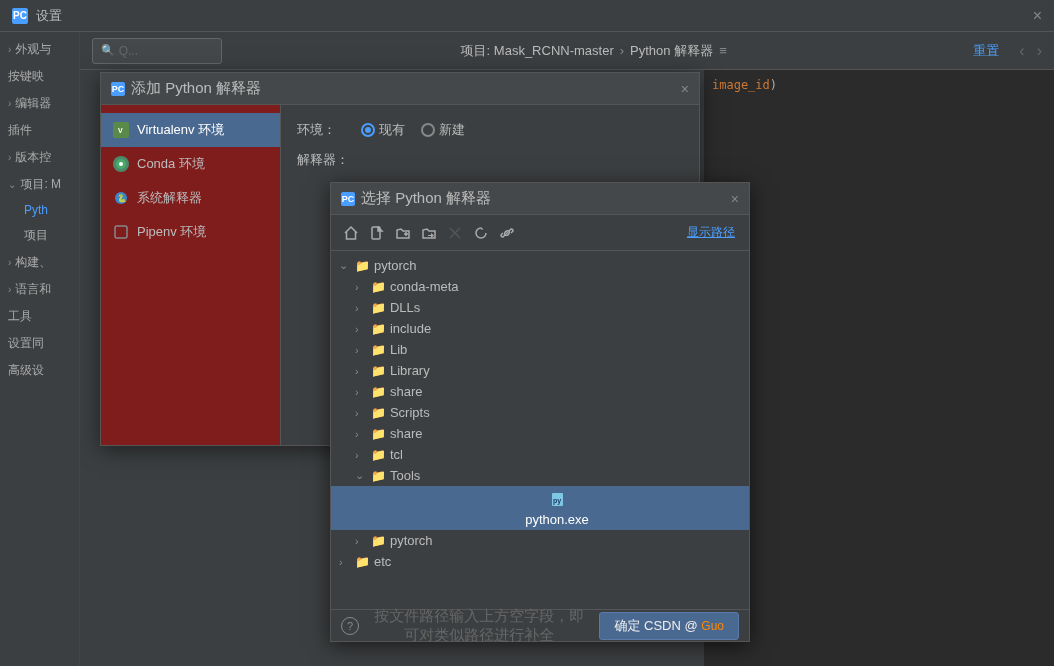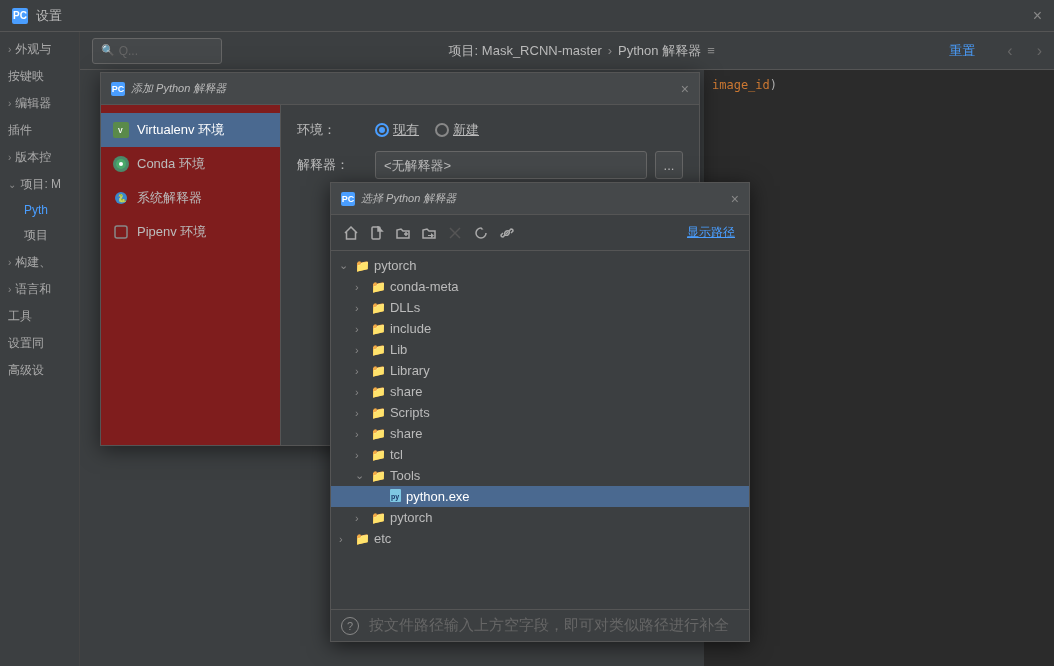--- a/index.html
+++ b/index.html
@@ -89,21 +89,21 @@
       display: flex;
       align-items: center;
       justify-content: center;
       font-size: 13px;
       color: #bbbbbb;
     }
     .breadcrumb-arrow { color: #888; margin: 0 6px; }
     .nav-actions {
       display: flex;
       align-items: center;
-      gap: 24px;
+      gap: 12px;
     }
     .nav-btn {
       padding: 3px 8px;
       background: transparent;
       border: none;
       color: #4a9eff;
       cursor: pointer;
       font-size: 13px;
     }
     .nav-arrow {
@@ -133,24 +133,23 @@
     }
     .dialog-title-icon {
       width: 14px; height: 14px;
       background: #4a9eff;
       border-radius: 2px;
       display: flex; align-items: center; justify-content: center;
       font-size: 9px; color: white; font-weight: bold;
       flex-shrink: 0;
     }
     .dialog-title-text {
-      font-size: 11px;
+      font-size: 15px;
       color: #bbbbbb;
       flex: 1;
-      font-style: italic;
     }
     .dialog-close {
       color: #888;
       cursor: pointer;
       font-size: 14px;
     }
 
     .dialog-body {
       display: flex;
       height: 340px;
@@ -187,33 +186,32 @@
 
     
     .interp-panel {
       flex: 1;
       padding: 16px;
     }
     .form-row {
       display: flex;
       align-items: center;
       margin-bottom: 12px;
-      gap: 18px;
+      gap: 4px;
     }
     .form-label {
       width: 60px;
       font-size: 13px;
       color: #bbbbbb;
       flex-shrink: 0;
     }
     .radio-group {
       display: flex;
       gap: 16px;
       align-items: flex-start;
-      text-decoration: underline;
     }
     .radio-item {
       display: flex;
       align-items: center;
       gap: 4px;
       font-size: 13px;
       color: #bbbbbb;
       cursor: pointer;
     }
     .radio-circle {
@@ -332,21 +330,21 @@
     }
     .tree-item {
       display: flex;
       align-items: center;
       padding: 3px 8px;
       cursor: pointer;
       font-size: 13px;
       color: #bbbbbb;
       gap: 4px;
     }
-    .tree-item.selected { background: #4a6990; color: white; }
+    .tree-item.selected { background: #4a6990; color: white; flex-direction: column; }
     .tree-arrow {
       width: 12px;
       flex-shrink: 0;
       color: #888;
       font-size: 11px;
     }
     .folder-icon {
       color: #c8a020;
       font-size: 12px;
       flex-shrink: 0;
@@ -560,28 +558,20 @@
               </label>
               <label class="radio-item">
                 <div class="radio-circle"></div>
                 <span>新建</span>
               </label>
             </div>
           </div>
 
           <div class="form-row">
             <span class="form-label">解释器：</span>
-            <div class="interp-select-row" style="flex:1;">
-              <select class="interp-select">
-                <option>&lt;无解释器&gt;</option>
-              </select>
-              <div class="select-arrow-btn">
-                <span>...</span>
-              </div>
-            </div>
           </div>
         </div>
 
       </div>
     </div>
 
     <div class="dialog-select-interpreter">
 
       <div class="dialog2-title-bar">
         <div class="dialog-title-icon">PC</div>
@@ -735,18 +725,23 @@
           <span class="tree-arrow">›</span>
           <span class="folder-icon">📁</span>
           <span>etc</span>
         </div>
 
       </div>
 
       <div class="dialog2-footer">
         <div class="help-icon">?</div>
         <span class="footer-hint">按文件路径输入上方空字段，即可对类似路径进行补全</span>
+        <button class="ok-btn">
+          <span>确定</span>
+          <span> CSDN @</span>
+          <span style="color:#f80;font-size:12px;">Guo</span>
+        </button>
       </div>
     </div>
 
   </div>
 
 </div>
 
 </body></html>

